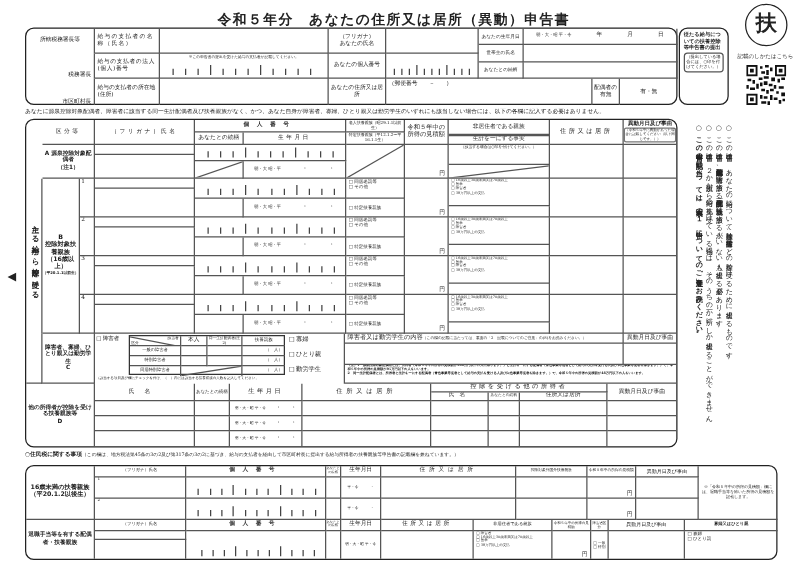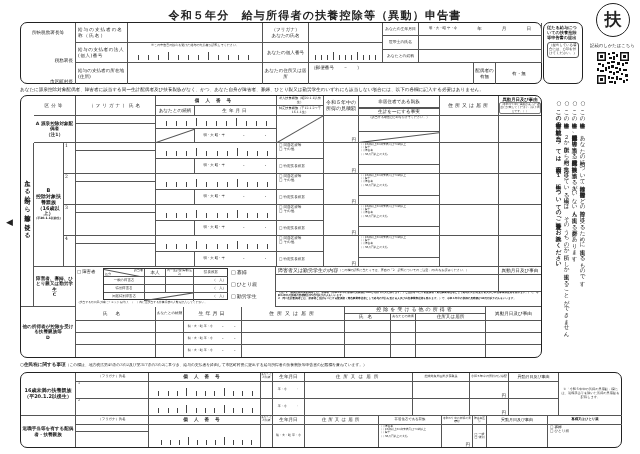--- a/index.html
+++ b/index.html
@@ -17,21 +17,21 @@
 .tickb{height:8px}
 .vtext{writing-mode:vertical-rl;text-orientation:upright;font-size:6px;font-weight:bold;letter-spacing:1px;font-family:"DejaVu Sans","Liberation Sans",sans-serif}
 .vnote{writing-mode:vertical-rl;font-size:5.6px;line-height:7px}
 .diag{position:absolute;border-top:1px solid #555;transform-origin:0 0}
 .chk::before{content:"□";margin-right:1px}
 .fu{left:596px;top:3px;width:34px;height:34px;border:1.5px solid #222;border-radius:50%;display:flex;align-items:center;justify-content:center;font-size:17px;font-weight:bold;font-family:"DejaVu Sans",sans-serif}
 </style>
 </head>
 <body>
 
-<div class="abs title">令和５年分　給与所得者の扶養控除等（異動）申告書</div>
+<div class="abs title">令和５年分　あなたの住所又は居所（異動）申告書</div>
 
 <div class="abs fu">扶</div>
 <div class="abs note" style="left:590px;top:43px;font-size:4.4px">記載のしかたはこちら</div>
 <div class="abs" style="left:597px;top:52px;width:32px;height:32px;background:#fff">
   <svg width="32" height="32" viewBox="0 0 32 32">
     <rect x="0" y="0" width="9" height="9" fill="#111"></rect>
       <rect x="1.5" y="1.5" width="6" height="6" fill="#fff"></rect>
       <rect x="3" y="3" width="3" height="3" fill="#111"></rect>
     <rect x="23" y="0" width="9" height="9" fill="#111"></rect>
       <rect x="24.5" y="1.5" width="6" height="6" fill="#fff"></rect>

